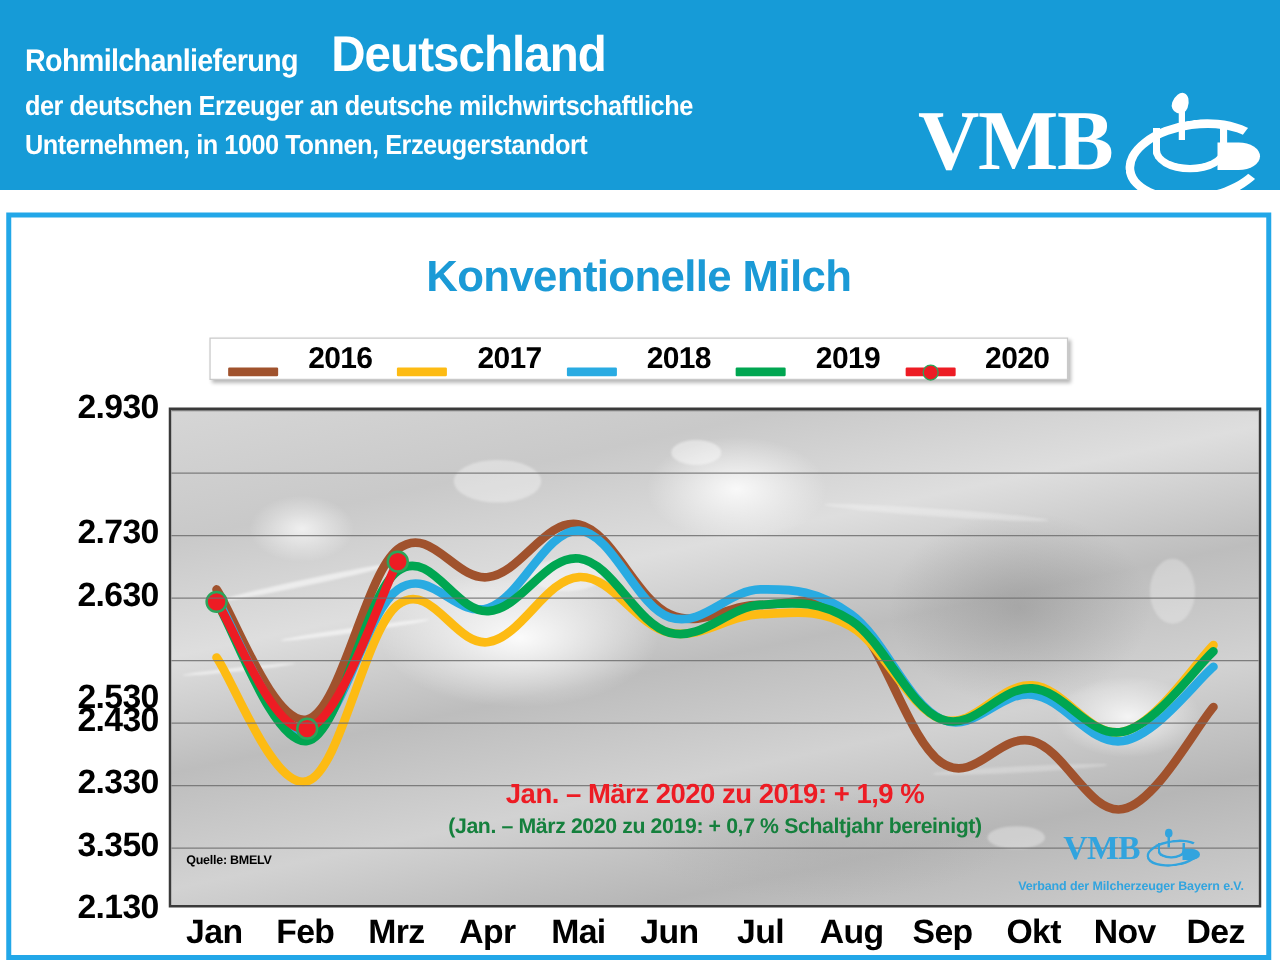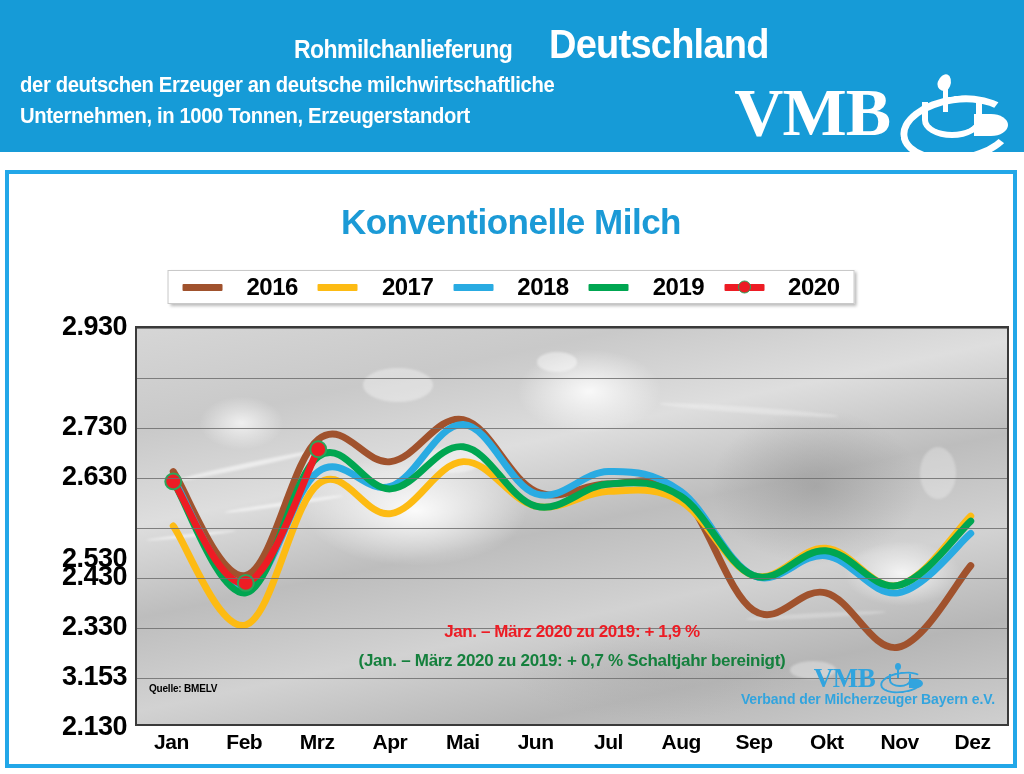--- a/index.html
+++ b/index.html
@@ -13,21 +13,21 @@
   
   #header{
     position:absolute;left:0;top:0;width:1024px;height:152px;
     background:#169BD7;
     overflow:hidden;
   }
   #header-text{
     position:absolute;left:20px;top:22px;width:760px;color:#ffffff;
   }
   .hdr-line1{
-    display:flex;align-items:baseline;gap:18px;white-space:nowrap;justify-content:flex-end;
+    display:flex;align-items:baseline;gap:8px;white-space:nowrap;
   }
   .hdr-small{
     font-size:25px;font-weight:bold;letter-spacing:-0.6px;
     font-family:"Liberation Sans", sans-serif;
     transform:scaleX(0.92);transform-origin:left bottom;
   }
   .hdr-big{
     font-size:40px;font-weight:bold;letter-spacing:-0.8px;
     transform:scaleX(0.95);transform-origin:left bottom;
   }
@@ -79,21 +79,21 @@
     letter-spacing:-0.5px;
   }
   
   #legend{
     position:absolute;left:50%;transform:translateX(-50%);top:96px;
     background:#ffffff;border:1px solid #c9c9c9;
     box-shadow:2px 2px 3px rgba(0,0,0,0.28);
     padding:5px 14px;display:flex;align-items:center;gap:20px;
     height:34px;box-sizing:border-box;
   }
-  .legend-item{display:flex;align-items:center;gap:24px;}
+  .legend-item{display:flex;align-items:flex-end;gap:24px;}
   .legend-swatch{width:40px;height:7px;border-radius:1px;position:relative;}
   .legend-dot{
     position:absolute;left:50%;top:50%;transform:translate(-50%,-50%);
     width:11px;height:11px;border-radius:50%;background:#E8181C;
     border:1.5px solid #2BA55B;
   }
   .legend-label{font-size:24px;font-weight:bold;color:#000000;letter-spacing:-0.5px;}
   
   #plot-wrap{
     position:absolute;left:126px;top:152px;width:874px;height:400px;
@@ -125,27 +125,27 @@
     position:absolute;right:0;width:110px;text-align:right;
     font-size:27px;font-weight:bold;color:#000000;letter-spacing:-0.5px;
     transform:translateY(-50%);
   }
   #ylabels{position:absolute;left:0px;top:152px;width:118px;height:400px;}
   #xlabels{
     position:absolute;left:126px;top:556px;width:874px;height:40px;
     display:flex;
   }
   .xtick{
-    flex:1;text-align:center;font-size:21px;font-weight:bold;color:#000000;
+    flex:1;text-align:center;font-size:27px;font-weight:bold;color:#000000;
     letter-spacing:-0.5px;
   }
   
   #anno-main{
     position:absolute;left:50%;transform:translateX(-50%);top:296px;
-    font-size:17px;font-weight:bold;color:#ED1C24;white-space:nowrap;
+    font-size:22px;font-weight:bold;color:#ED1C24;white-space:nowrap;
     letter-spacing:-0.4px;
   }
   #anno-sub{
     position:absolute;left:50%;transform:translateX(-50%);top:325px;
     font-size:17px;font-weight:bold;color:#15803d;white-space:nowrap;
     letter-spacing:-0.3px;
   }
   #source{
     position:absolute;left:14px;top:357px;
     font-size:10px;font-weight:bold;color:#000000;letter-spacing:-0.2px;
@@ -166,22 +166,22 @@
     transform:rotate(-8deg);
   }
   .wm-drop .bowl{
     position:absolute;left:11px;top:8px;width:18px;height:11px;
     border:2.5px solid #2BA3E0;border-top:none;border-radius:0 0 50% 50%;
   }
   .wm-drop .stem{position:absolute;left:19px;top:2px;width:2px;height:10px;background:#2BA3E0;}
   .wm-drop .drop{position:absolute;left:17px;top:-3px;width:6px;height:7px;background:#2BA3E0;border-radius:50%;}
   .wm-drop .tail{position:absolute;right:-1px;top:13px;width:14px;height:9px;background:#2BA3E0;border-radius:0 60% 60% 0;}
   .wm-sub{
-    font-size:14px;font-weight:bold;color:#2BA3E0;letter-spacing:-0.1px;
-    margin-top:1px;white-space:nowrap;
+    font-size:10px;font-weight:bold;color:#2BA3E0;letter-spacing:-0.1px;
+    margin-top:14px;white-space:nowrap;
   }
 </style>
 </head>
 <body>
 
 <div id="header">
   <div id="header-text">
     <div class="hdr-line1">
       <span class="hdr-small">Rohmilchanlieferung</span>
       <span class="hdr-big">Deutschland</span>
@@ -230,21 +230,21 @@
       </div>
     </div>
 
   <div id="ylabels">
       <div class="ytick" style="top: 0px;">2.930</div>
       <div class="ytick" style="top: 100px;">2.730</div>
       <div class="ytick" style="top: 150px;">2.630</div>
       <div class="ytick" style="top: 200px; margin-top: 32px;">2.530</div>
       <div class="ytick" style="top: 250px;">2.430</div>
       <div class="ytick" style="top: 300px;">2.330</div>
-      <div class="ytick" style="top: 350px;">3.153</div>
+      <div class="ytick" style="top: 350px;">3.350</div>
       <div class="ytick" style="top: 400px;">2.130</div>
     </div>
 
   <div id="plot-wrap">
     <div id="plot-bg">
       <span class="bg-streak" style="left:4%;top:34%;width:150px;height:5px;transform:rotate(-12deg);"></span>
       <span class="bg-streak" style="left:10%;top:44%;width:120px;height:4px;transform:rotate(-8deg);"></span>
       <span class="bg-streak" style="left:1%;top:52%;width:90px;height:3px;transform:rotate(-6deg);"></span>
       <span class="bg-streak" style="left:60%;top:20%;width:180px;height:6px;transform:rotate(4deg);opacity:.5;"></span>
       <span class="bg-streak" style="left:70%;top:72%;width:140px;height:5px;transform:rotate(-3deg);opacity:.45;"></span>

